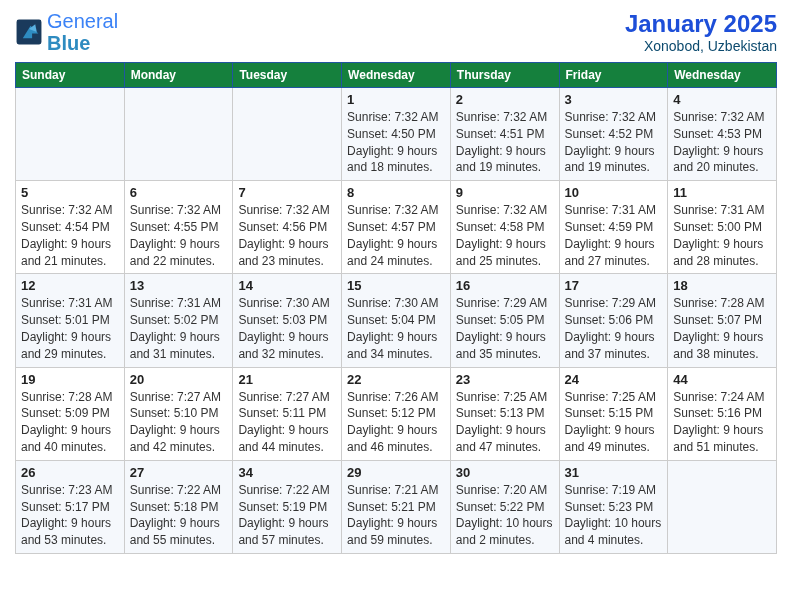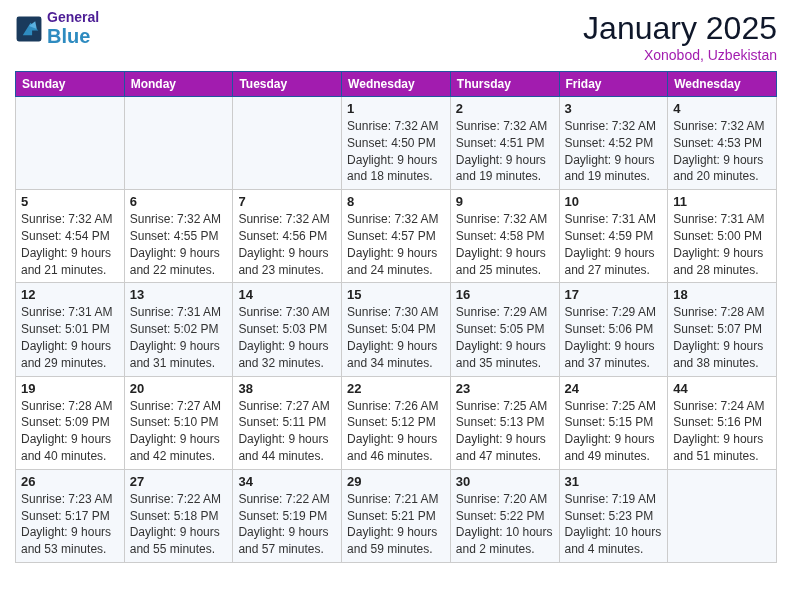--- a/index.html
+++ b/index.html
@@ -27,35 +27,35 @@
       gap: 4px;
     }
     .logo-icon {
       width: 28px;
       height: 28px;
     }
     .title-area {
       text-align: right;
     }
     .month-title {
-      font-size: 32px;
-      font-weight: normal;
-      color: #0f172a;
+      font-size: 24px;
+      font-weight: bold;
+      color: #1d4ed8;
     }
     .location {
       font-size: 14px;
-      color: #a21caf;
+      color: #0c4a6e;
     }
     .calendar {
       width: 100%;
       border-collapse: collapse;
       border: 1px solid #ccc;
     }
     .calendar th {
-      background: #a21caf;
+      background: #15803d;
       color: #fff;
       font-size: 12px;
       font-weight: bold;
       padding: 5px 6px;
       text-align: left;
       border: 1px solid #2055a0;
     }
     .calendar td {
       vertical-align: top;
       border: 1px solid #ccc;
@@ -92,21 +92,21 @@
 
 <div class="page">
   <div class="header">
     <div class="logo-area">
       <svg class="logo-icon" viewBox="0 0 36 36">
         <rect x="2" y="2" width="32" height="32" rx="3" fill="#1a3a5c"></rect>
         <polygon points="10,26 20,10 30,20 22,20 22,26" fill="#2e8bc0"></polygon>
         <polygon points="18,14 26,8 28,18" fill="#5ab0e0"></polygon>
       </svg>
       <div>
-        <div style="font-size:14px;font-weight:bold;color:#4c1d95;line-height:1.1;">General</div>
+        <div style="font-size:20px;font-weight:normal;color:#3b82f6;line-height:1.1;">General</div>
         <div style="font-size:20px;font-weight:bold;color:#2e8bc0;line-height:1.1;">Blue</div>
       </div>
     </div>
     <div class="title-area">
       <div class="month-title">January 2025</div>
       <div class="location">Xonobod, Uzbekistan</div>
     </div>
   </div>
 
   <table class="calendar">
@@ -206,21 +206,21 @@
         <tr class="week-row">
           <td>
             <div class="day-num">19</div>
             <div class="day-detail">Sunrise: 7:28 AM<br>Sunset: 5:09 PM<br>Daylight: 9 hours and 40 minutes.</div>
           </td>
           <td>
             <div class="day-num">20</div>
             <div class="day-detail">Sunrise: 7:27 AM<br>Sunset: 5:10 PM<br>Daylight: 9 hours and 42 minutes.</div>
           </td>
           <td>
-            <div class="day-num">38</div>
+            <div class="day-num">21</div>
             <div class="day-detail">Sunrise: 7:27 AM<br>Sunset: 5:11 PM<br>Daylight: 9 hours and 44 minutes.</div>
           </td>
           <td>
             <div class="day-num">22</div>
             <div class="day-detail">Sunrise: 7:26 AM<br>Sunset: 5:12 PM<br>Daylight: 9 hours and 46 minutes.</div>
           </td>
           <td>
             <div class="day-num">23</div>
             <div class="day-detail">Sunrise: 7:25 AM<br>Sunset: 5:13 PM<br>Daylight: 9 hours and 47 minutes.</div>
           </td>

